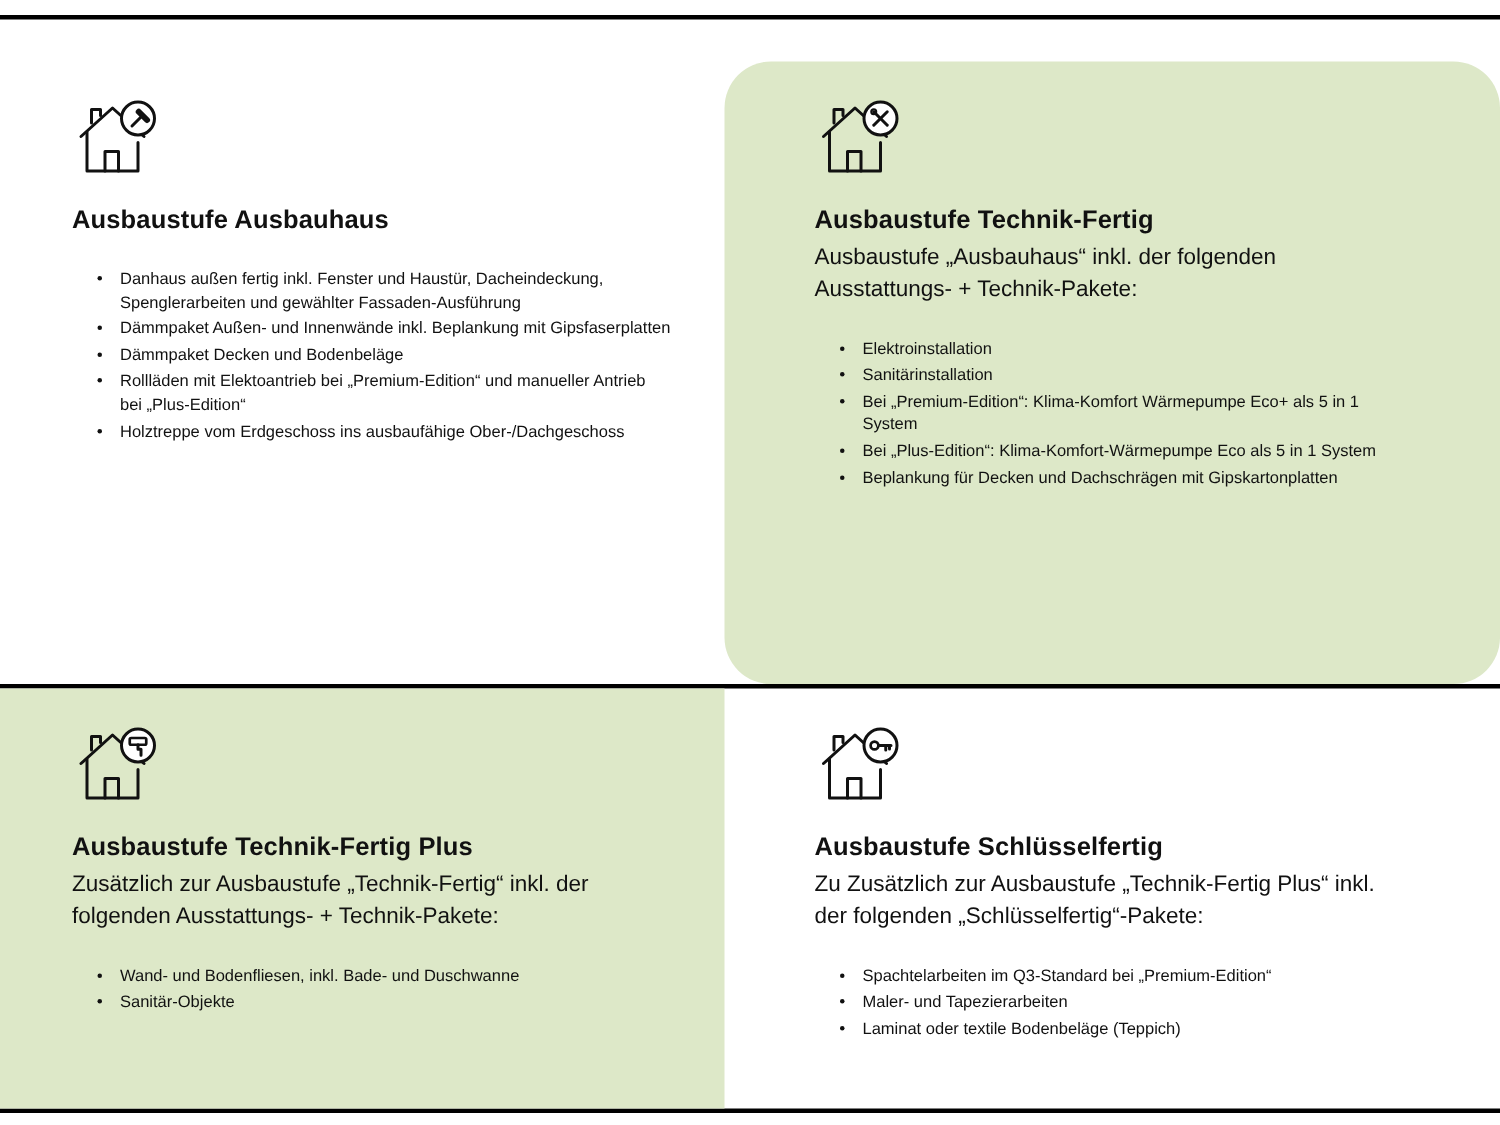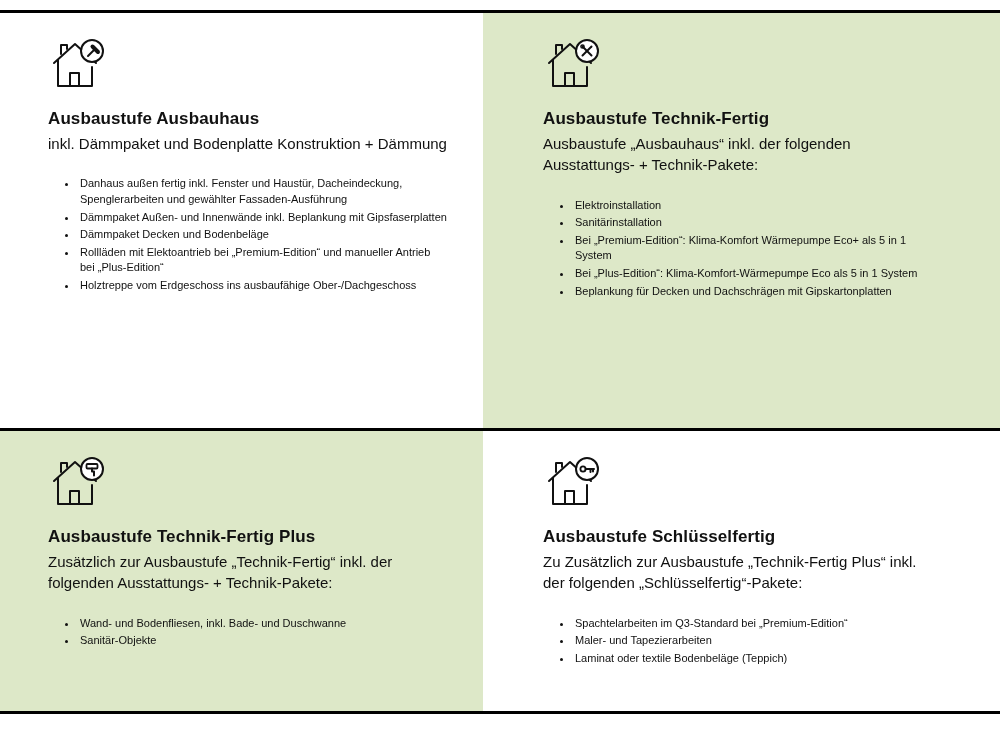--- a/index.html
+++ b/index.html
@@ -8,24 +8,24 @@
     height: 750px;
     background: #ffffff;
     font-family: "Liberation Sans", "DejaVu Sans", sans-serif;
     color: #111111;
     position: relative;
     overflow: hidden;
   }
   .spacer-top { height: 10px; }
   .rule { height: 3px; background: #000000; width: 100%; }
   .grid-row { display: grid; grid-template-columns: 483px 517px; }
-  .row-top { height: 415px; }
+  .row-top { height: 415px; margin-top: 28px; }
   .row-bottom { height: 280px; }
   .panel { box-sizing: border-box; padding: 24px 36px 0 48px; }
-  .panel.right { padding-left: 60px; padding-right: 66px; }
+  .panel.right { padding-left: 60px; padding-right: 66px; border-radius: 31px; }
   .panel.green { background: #dde8c8; }
   .icon-wrap { height: 56px; margin-bottom: 16px; }
   .panel-title {
     font-size: 17px;
     font-weight: 700;
     margin: 0 0 4px 0;
     letter-spacing: 0.1px;
   }
   .panel-subtitle {
     font-size: 15px;
@@ -59,21 +59,20 @@
           <path class="ln" d="M13 17 V8 h6 v4"></path>
           <path class="ln" d="M6 26 L27 7 L48 26"></path>
           <path class="ln" d="M10 23 V49 H44 V30"></path>
           <path class="ln" d="M22 49 V36 h9 v13"></path>
           <circle cx="44" cy="14" r="11" fill="#ffffff" stroke="#111111" stroke-width="2"></circle>
           <path class="ln" d="M40 19 L46 13"></path>
           <path class="ln thick" d="M44.5 9.5 L50 15"></path>
         </svg>
       </div>
       <h2 class="panel-title">Ausbaustufe Ausbauhaus</h2>
-      <p class="panel-subtitle">inkl. Dämmpaket und Bodenplatte  Konstruktion + Dämmung</p>
       <ul class="bullets">
           <li>Danhaus außen fertig inkl. Fenster und Haustür, Dacheindeckung, Spenglerarbeiten und gewählter Fassaden-Ausführung</li>
           <li>Dämmpaket Außen- und Innenwände inkl. Beplankung mit Gipsfaserplatten</li>
           <li>Dämmpaket Decken und Bodenbeläge</li>
           <li>Rollläden mit Elektoantrieb bei „Premium-Edition“ und manueller Antrieb bei „Plus-Edition“</li>
           <li>Holztreppe vom Erdgeschoss ins ausbaufähige Ober-/Dachgeschoss</li>
         </ul>
     </section>
 
     <section class="panel right green">

